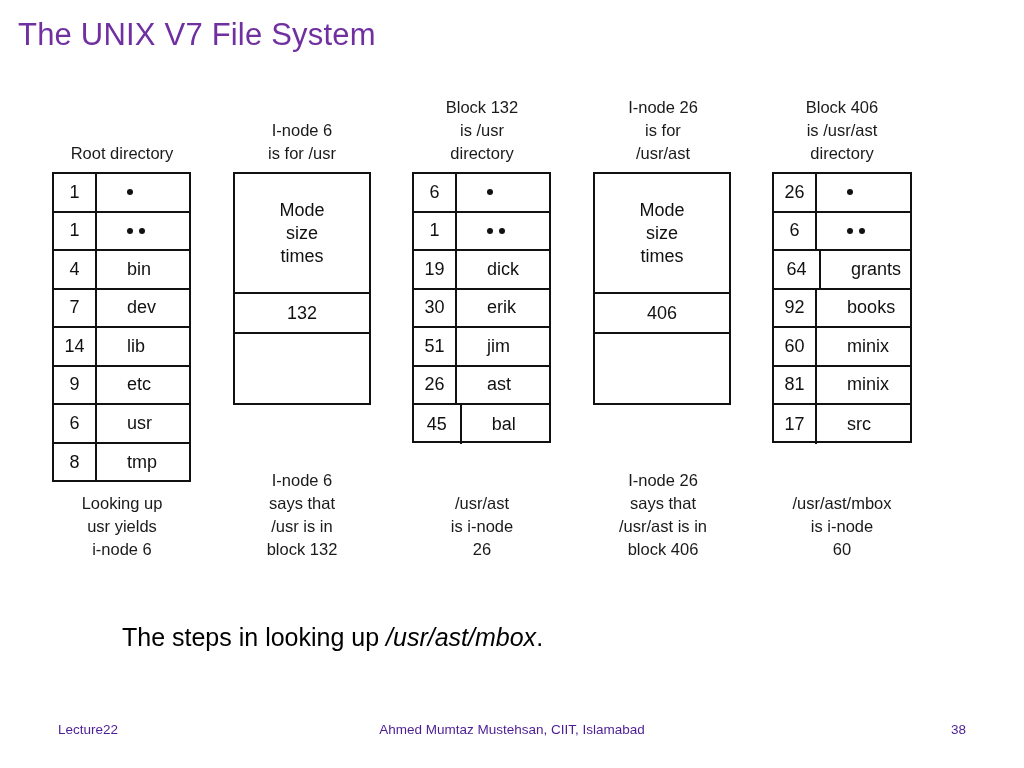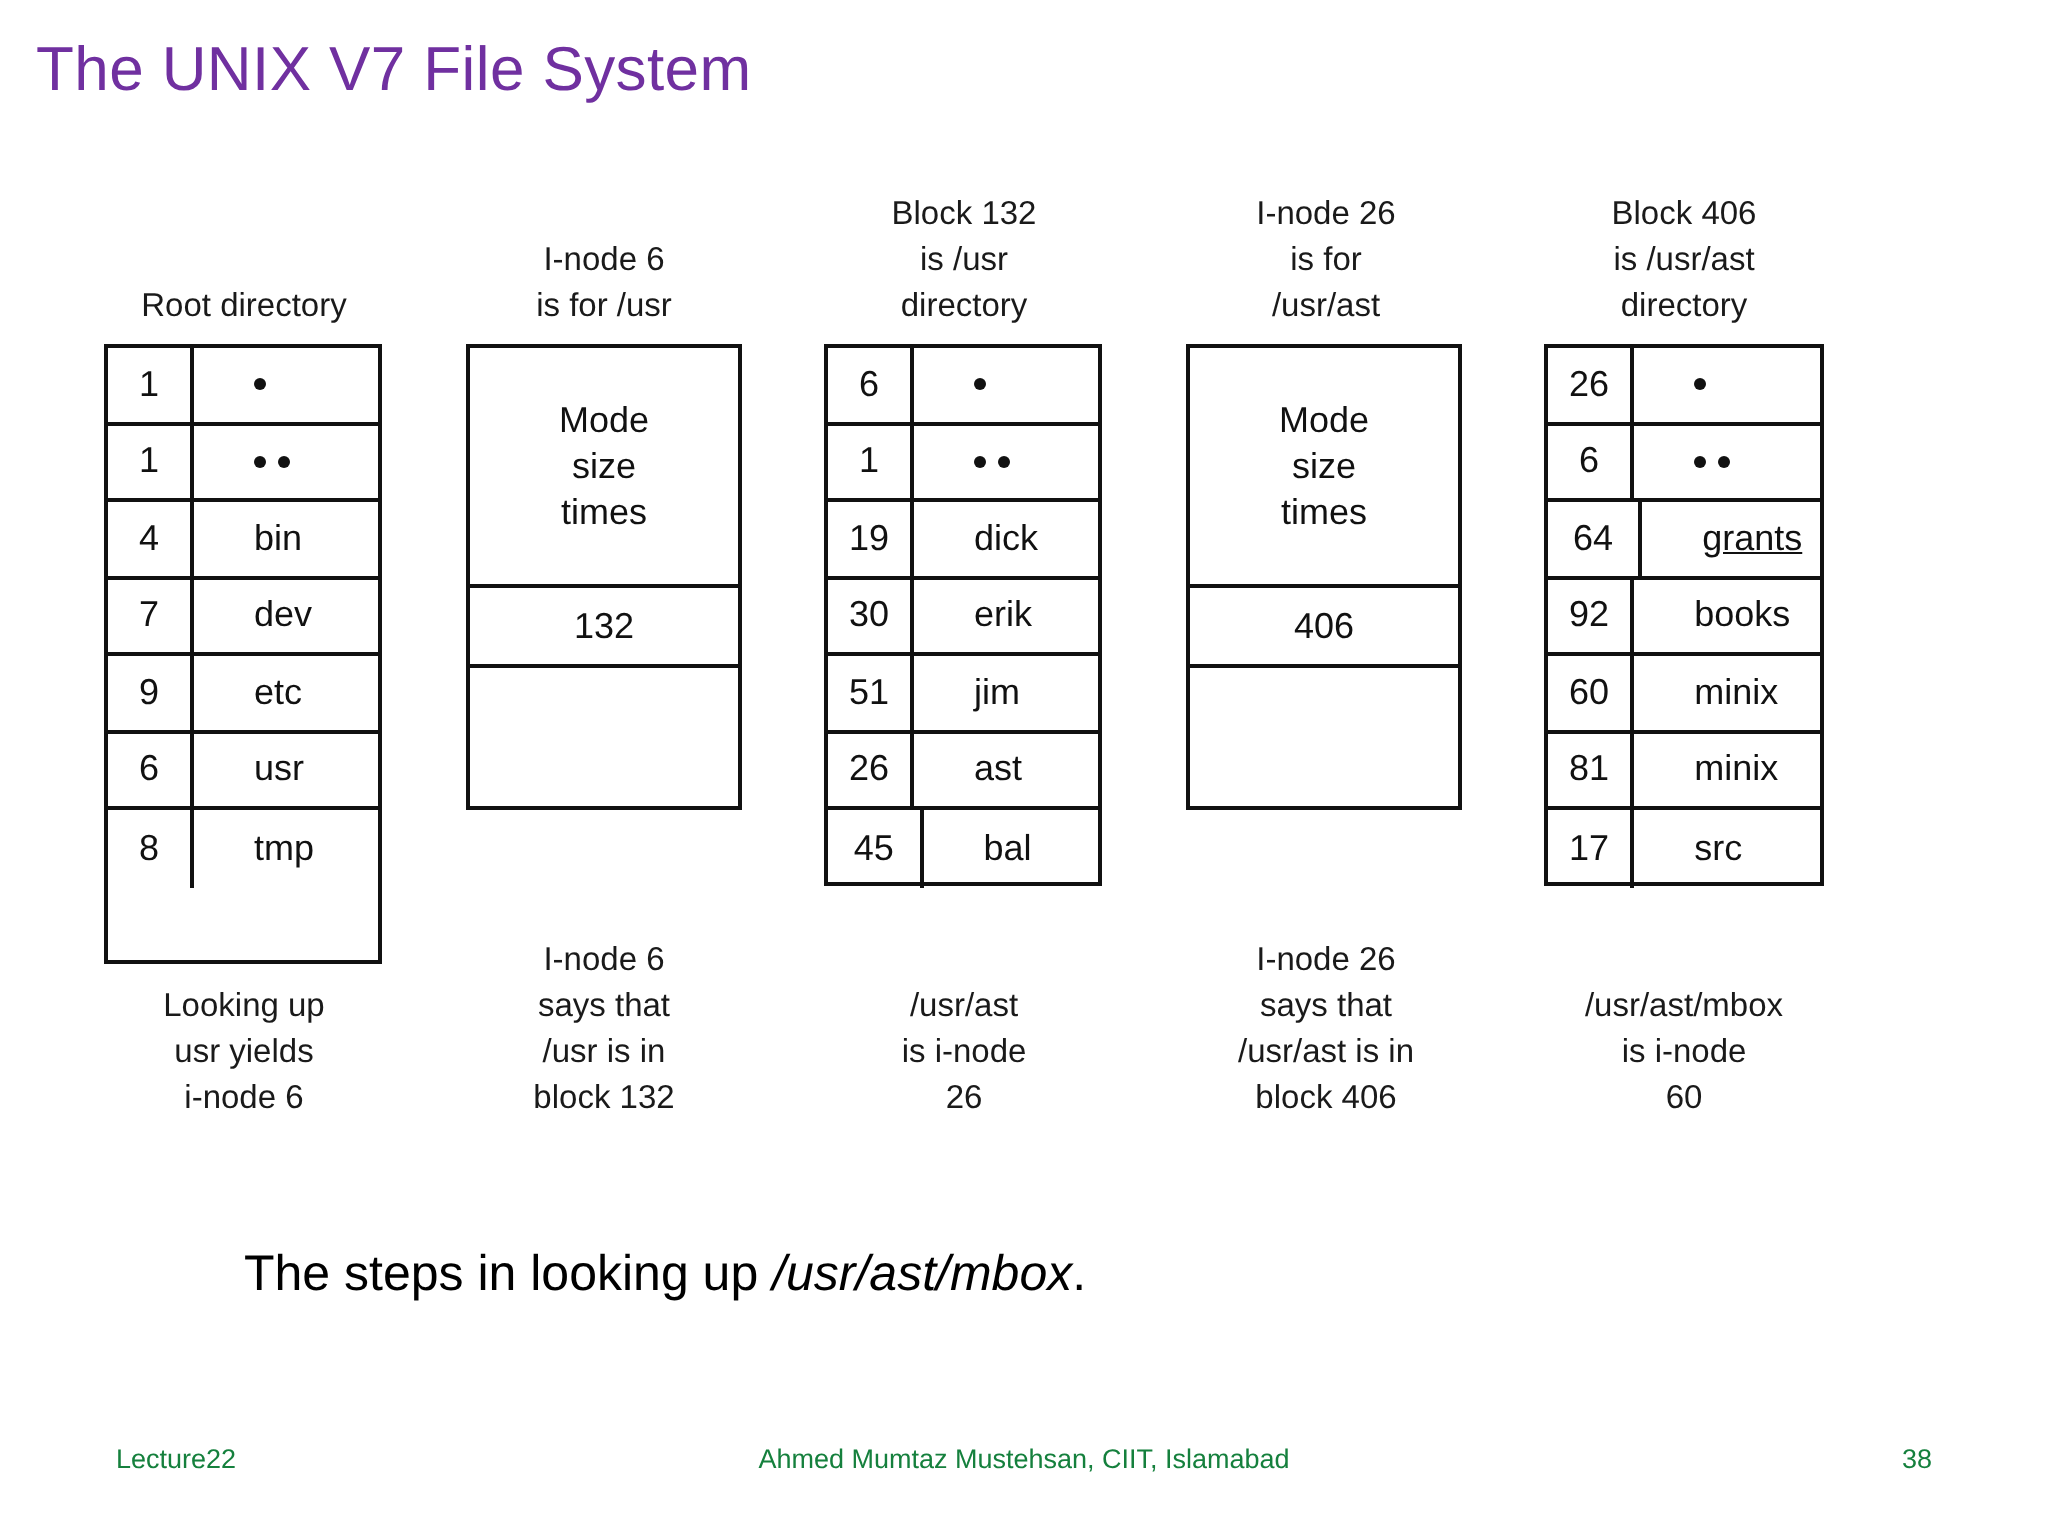--- a/index.html
+++ b/index.html
@@ -174,21 +174,21 @@
   }
 
   
   .footer {
     position: absolute;
     left: 0;
     top: 722px;
     width: 1024px;
     height: 24px;
     font-size: 13.5px;
-    color: #15803d;
+    color: #4c1d95;
   }
   .footer-left {
     position: absolute;
     left: 58px; top: 0;
   }
   .footer-center {
     position: absolute;
     left: 0; top: 0;
     width: 1024px;
     text-align: center;
@@ -221,20 +221,24 @@
             <span class="dot2"></span>
           </div>
       </div>
       <div class="dir-row">
         <div class="dir-num" style="width:51px;">4</div>
         <div class="dir-name" style="width:84px;">bin</div>
       </div>
       <div class="dir-row">
         <div class="dir-num" style="width:51px;">7</div>
         <div class="dir-name" style="width:84px;">dev</div>
+      </div>
+      <div class="dir-row">
+        <div class="dir-num" style="width:51px;">14</div>
+        <div class="dir-name" style="width:84px;">lib</div>
       </div>
       <div class="dir-row">
         <div class="dir-num" style="width:51px;">9</div>
         <div class="dir-name" style="width:84px;">etc</div>
       </div>
       <div class="dir-row">
         <div class="dir-num" style="width:51px;">6</div>
         <div class="dir-name" style="width:84px;">usr</div>
       </div>
       <div class="dir-row">
@@ -347,21 +351,21 @@
           </div>
       </div>
       <div class="dir-row">
         <div class="dir-num" style="width:51px;">6</div>
         <div class="dir-name" style="width:85px;">
             <span class="dot2"></span>
           </div>
       </div>
       <div class="dir-row">
         <div class="dir-num" style="width:51px;">64</div>
-        <div class="dir-name" style="width:74px;text-decoration:underline;">grants</div>
+        <div class="dir-name" style="width:74px;">grants</div>
       </div>
       <div class="dir-row">
         <div class="dir-num" style="width:51px;">92</div>
         <div class="dir-name" style="width:85px;">books</div>
       </div>
       <div class="dir-row">
         <div class="dir-num" style="width:51px;">60</div>
         <div class="dir-name" style="width:85px;">minix</div>
       </div>
       <div class="dir-row">

